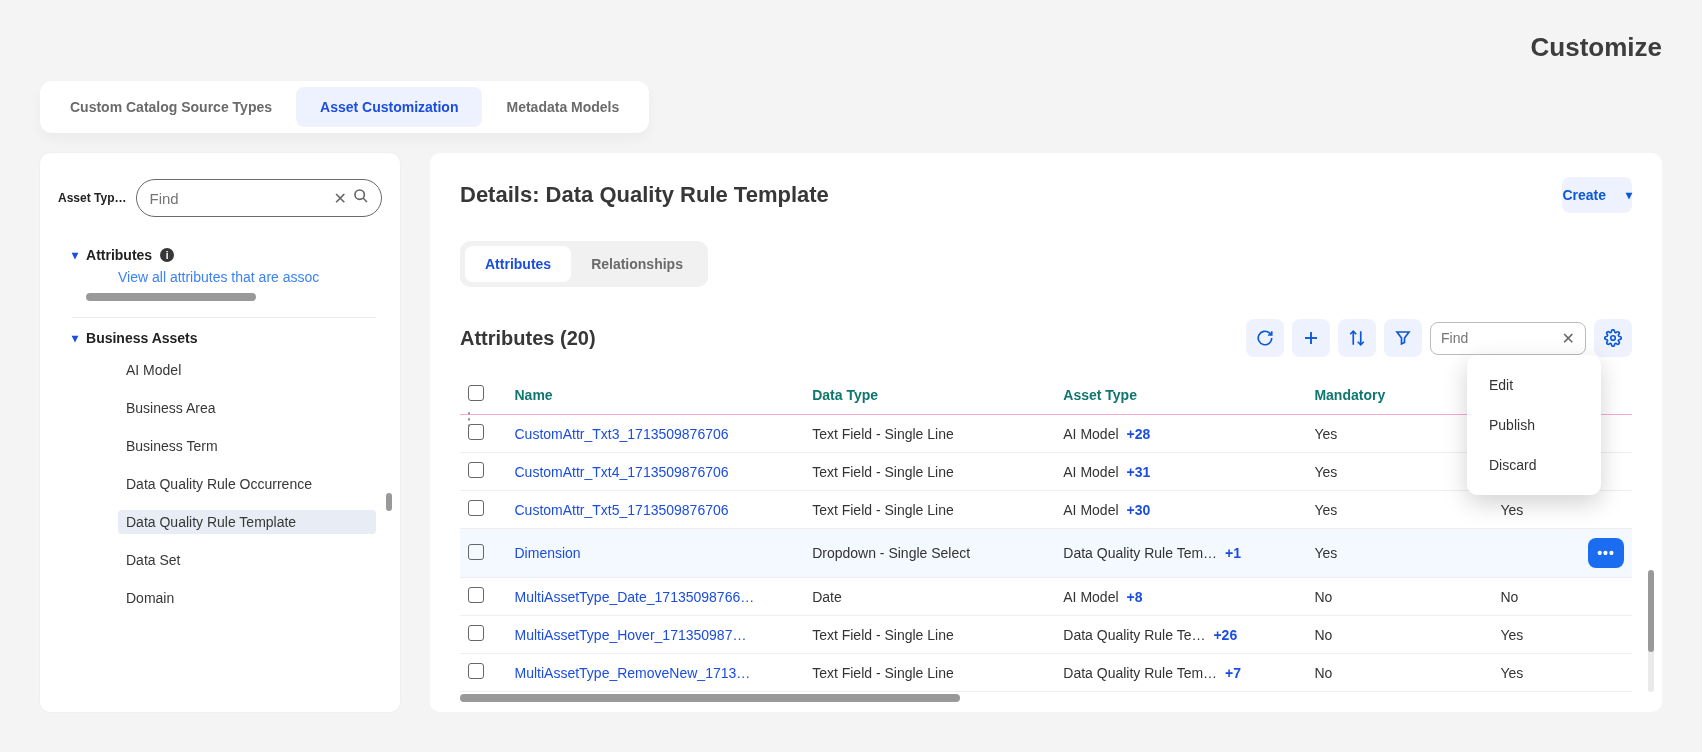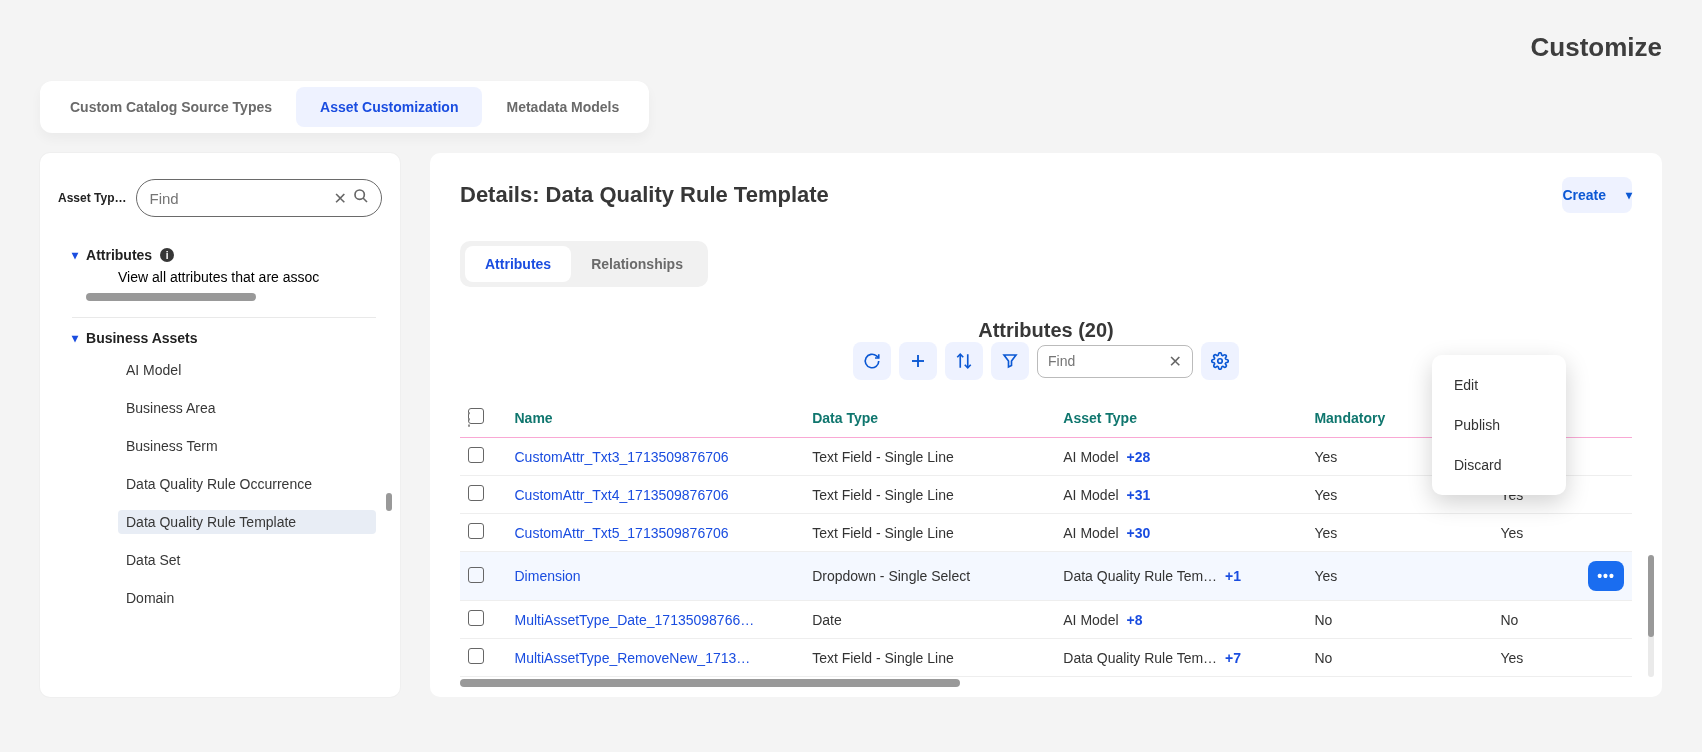--- a/index.html
+++ b/index.html
@@ -16,62 +16,62 @@
   .left-header { display: flex; align-items: center; gap: 10px; margin-top: 8px; }
   .left-title { font-size: 12px; font-weight: bold; white-space: nowrap; overflow: hidden; text-overflow: ellipsis; max-width: 115px; }
   .find-input-wrap { flex: 1; display: flex; align-items: center; border: 1px solid #6a6a6a; border-radius: 22px; padding: 8px 12px; gap: 6px; }
   .find-input-wrap input { border: none; outline: none; width: 100%; font-size: 15px; color: #666; background: transparent; }
   .find-ico { color: #666; font-size: 16px; cursor: pointer; }
 
   .tree { margin-top: 30px; padding: 0 6px 0 14px; }
   .tree-section { display: flex; align-items: center; gap: 8px; font-weight: bold; margin: 10px 0 6px 0; cursor: pointer; }
   .chev { color: #1a4de0; font-size: 12px; display: inline-block; }
   .info-dot { width: 14px; height: 14px; border-radius: 50%; background: #373737; color: #fff; font-size: 10px; display: inline-flex; align-items: center; justify-content: center; font-weight: bold; }
-  .tree-desc { padding-left: 46px; color: #000000; margin-bottom: 8px; white-space: nowrap; }
+  .tree-desc { padding-left: 46px; color: #3b82f6; margin-bottom: 8px; white-space: nowrap; }
   .gray-bar { margin-left: 14px; width: 170px; height: 8px; background: #999; border-radius: 4px; margin-top: 6px; }
   .divider { border-top: 1px solid #e9e9e9; margin: 16px 0 12px 0; }
   .tree-items { padding-left: 46px; display: flex; flex-direction: column; gap: 14px; margin-top: 12px; }
   .tree-item { color: #373737; cursor: pointer; padding: 4px 8px; border-radius: 4px; }
   .tree-item.selected { background: #e8edf5; }
   .left-scroll { position: absolute; top: 340px; right: 8px; width: 6px; height: 18px; background: #999; border-radius: 4px; }
   .drag-handle { position: absolute; top: 408px; left: 460px; color: #888; font-size: 18px; cursor: move; }
 
   .right-panel { flex: 1; background: #fff; border-radius: 10px; padding: 24px 30px 10px 30px; position: relative; min-width: 0; }
   .details-header { display: flex; justify-content: space-between; align-items: center; }
   .details-title { font-size: 22px; font-weight: bold; color: #373737; }
 
   .create-btn { display: flex; align-items: center; gap: 20px; background: #eef2ff; color: #0b58d4; font-weight: 600; padding: 10px 0; border-radius: 8px; cursor: pointer; }
   .create-btn .chv { font-size: 12px; }
 
   .inner-tabs-wrap { margin-top: 28px; display: inline-flex; background: #f1f1f1; border-radius: 10px; padding: 5px; }
   .inner-tab { padding: 10px 20px; border-radius: 8px; cursor: pointer; color: #6a6a6a; font-weight: 600; }
   .inner-tab.active { background: #fff; color: #1a4de0; }
 
-  .section-row { display: flex; justify-content: space-between; align-items: center; margin-top: 32px; flex-direction: column; }
+  .section-row { display: flex; justify-content: space-between; align-items: center; margin-top: 32px; }
   .section-title { font-size: 20px; font-weight: bold; color: #373737; }
   .actions { display: flex; align-items: center; gap: 8px; }
   .icon-btn { width: 38px; height: 38px; border-radius: 8px; background: #eef2ff; display: flex; align-items: center; justify-content: center; cursor: pointer; }
   .icon-btn svg { stroke: #0b58d4; }
   .find2-wrap { display: flex; align-items: center; border: 1px solid #bbb; border-radius: 8px; padding: 6px 10px; gap: 6px; width: 156px; }
   .find2-wrap input { border: none; outline: none; width: 100%; font-size: 14px; color: #666; background: transparent; }
 
   .table-wrap { margin-top: 18px; }
   table { width: 100%; border-collapse: collapse; table-layout: fixed; }
   th { text-align: left; font-weight: 700; padding: 10px 8px; color: #0f766e; border-bottom: 1px solid #f9a8d4; white-space: nowrap; }
   td { padding: 9px 8px; border-bottom: 1px solid #eee; color: #333; white-space: nowrap; overflow: hidden; text-overflow: ellipsis; }
   .chk { width: 16px; height: 16px; border: 1.5px solid #666; border-radius: 3px; display: inline-block; }
   .link { color: #1a4de0; font-weight: 500; cursor: pointer; }
   .count-link { color: #1a4de0; font-weight: 600; cursor: pointer; margin-left: 8px; }
   .row-actions { background: #1a6df0; color: #fff; border-radius: 8px; width: 36px; height: 30px; display: inline-flex; align-items: center; justify-content: center; cursor: pointer; font-weight: bold; letter-spacing: 1px; }
   tr.hovered td { background: #f4f8ff; }
   .table-hscroll { margin-top: 2px; height: 8px; background: #999; border-radius: 4px; width: 500px; }
   .right-scroll { position: absolute; right: 8px; bottom: 60px; width: 6px; height: 82px; background: #999; border-radius: 4px; }
   .right-scroll-track { position: absolute; right: 8px; top: 430px; bottom: 20px; width: 6px; background: #eaeaea; border-radius: 4px; }
 
-  .context-menu { position: fixed; top: 355px; left: 1432px; background: #fff; border-radius: 10px; box-shadow: 0 8px 24px rgba(0,0,0,0.18); padding: 10px 0; width: 134px; z-index: 50; }
+  .context-menu { position: fixed; top: 355px; left: 1467px; background: #fff; border-radius: 10px; box-shadow: 0 8px 24px rgba(0,0,0,0.18); padding: 10px 0; width: 134px; z-index: 50; }
   .menu-item { padding: 12px 22px; cursor: pointer; color: #333; }
 
   .col-chk  { width: 40px; }
   .col-name { width: 256px; }
   .col-dt   { width: 216px; }
   .col-at   { width: 216px; }
   .col-mand { width: 160px; }
   .col-search { width: 120px; }
 </style>
 </head>
@@ -236,20 +236,28 @@
               <tr>
                 <td><span class="chk"></span></td>
                 <td><span class="link">MultiAssetType_Date_17135098766…</span></td>
                 <td>Date</td>
                 <td><span>AI Model</span><span class="count-link">+8</span></td>
                 <td>No</td>
                 <td>No</td>
               </tr>
               <tr>
                 <td><span class="chk"></span></td>
+                <td><span class="link">MultiAssetType_Hover_171350987…</span></td>
+                <td>Text Field - Single Line</td>
+                <td><span>Data Quality Rule Te…</span><span class="count-link">+26</span></td>
+                <td>No</td>
+                <td>Yes</td>
+              </tr>
+              <tr>
+                <td><span class="chk"></span></td>
                 <td><span class="link">MultiAssetType_RemoveNew_1713…</span></td>
                 <td>Text Field - Single Line</td>
                 <td><span>Data Quality Rule Tem…</span><span class="count-link">+7</span></td>
                 <td>No</td>
                 <td>Yes</td>
               </tr>
             </tbody>
         </table>
         <div class="table-hscroll"></div>
       </div>

